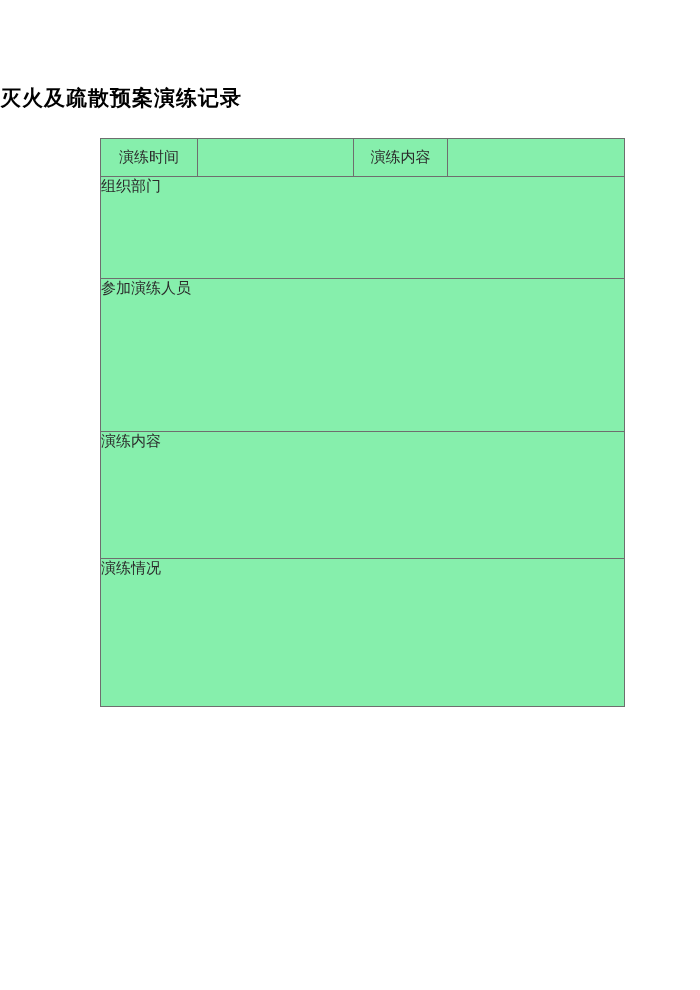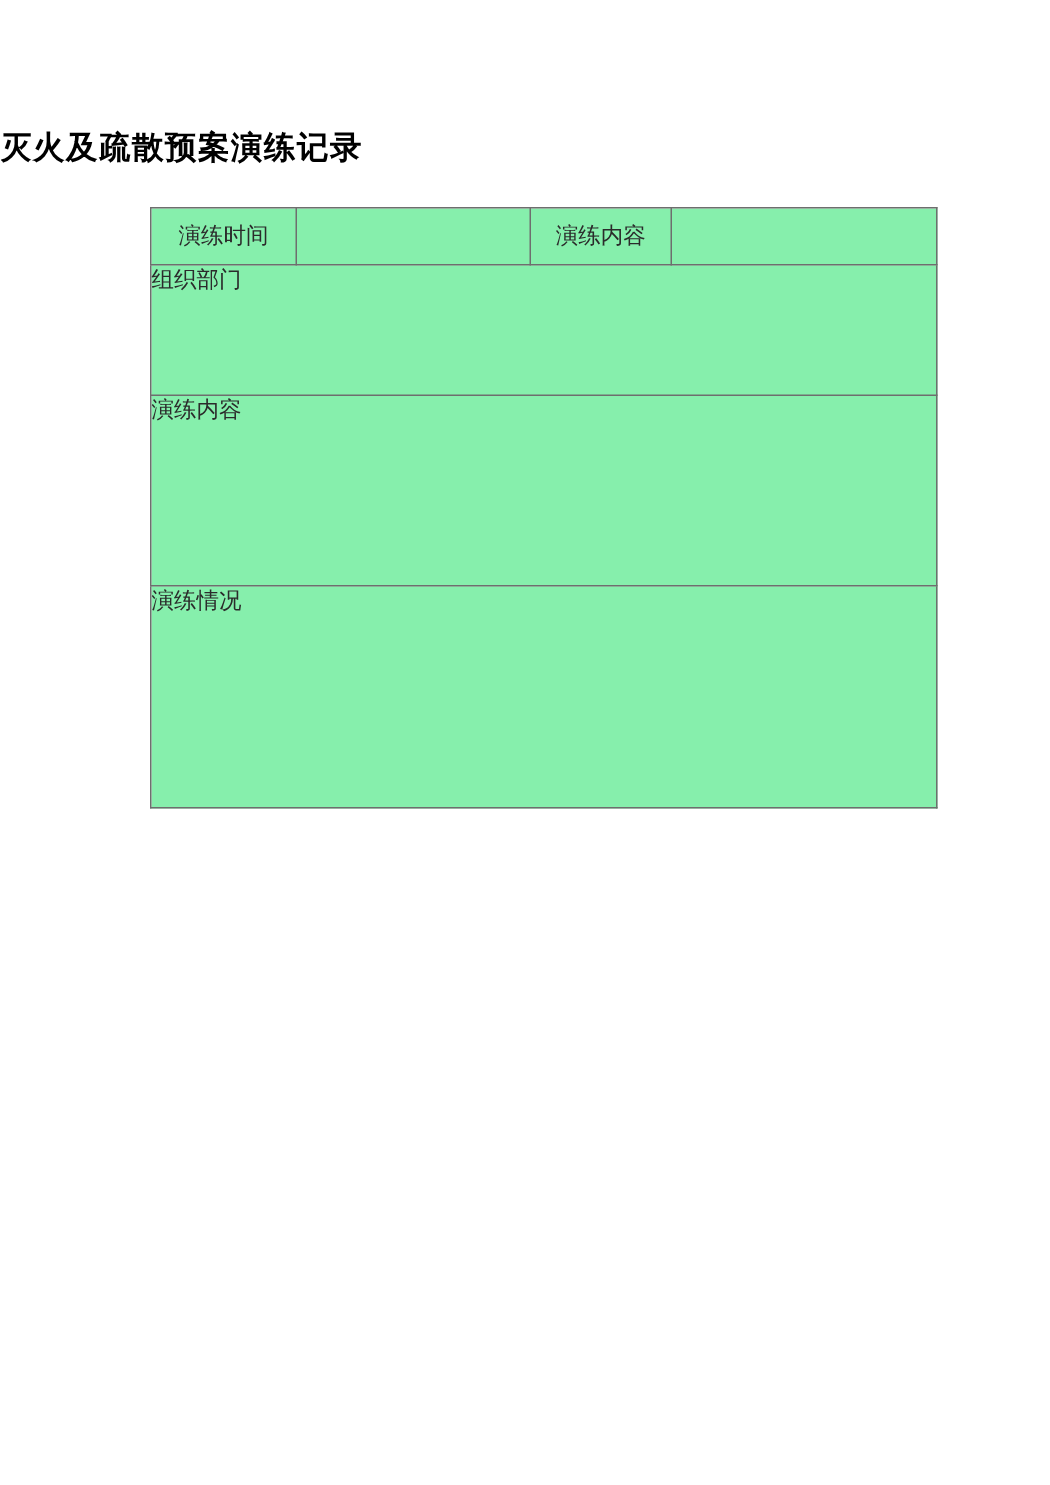--- a/index.html
+++ b/index.html
@@ -56,21 +56,21 @@
   td.section-cell {
     vertical-align: top;
     text-align: left;
     padding: 4px 4px 0 5px;
     color: #2b2b2b;
   }
   .section-label {
     display: block;
     line-height: 1.3;
   }
-  tr.sec-0 { height: 87px; }
+  tr.sec-0 { height: 102px; }
   tr.sec-1 { height: 153px; }
   tr.sec-2 { height: 127px; }
   tr.sec-3 { height: 148px; padding-left: 24px; }
   tr.sec-4 { height: 137px; }
 </style>
 </head>
 <body>
 
 <div class="page">
 
@@ -92,20 +92,25 @@
       <td class="value-cell"></td>
     </tr>
 
 
     <tr class="sec-0">
       <td class="section-cell" colspan="4">
         <span class="section-label">组织部门</span>
       </td>
     </tr>
 
+    <tr class="sec-1">
+      <td class="section-cell" colspan="4">
+        <span class="section-label">参加演练人员</span>
+      </td>
+    </tr>
 
     <tr class="sec-2">
       <td class="section-cell" colspan="4">
         <span class="section-label">演练内容</span>
       </td>
     </tr>
 
     <tr class="sec-3">
       <td class="section-cell" colspan="4">
         <span class="section-label">演练情况</span>

